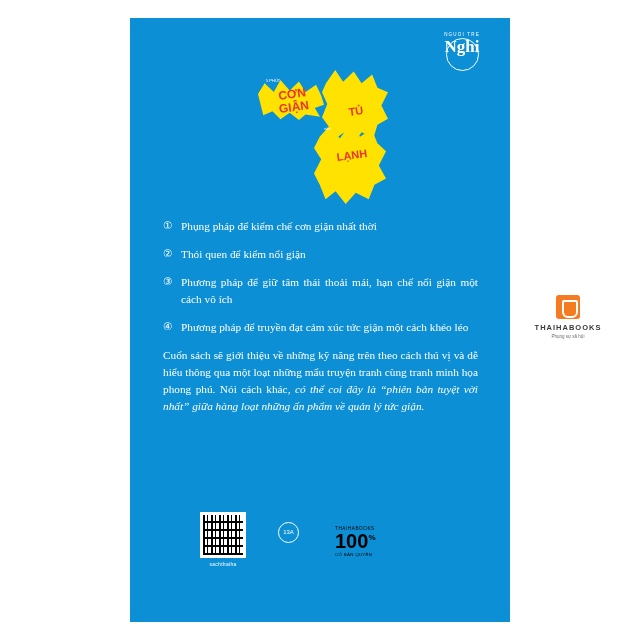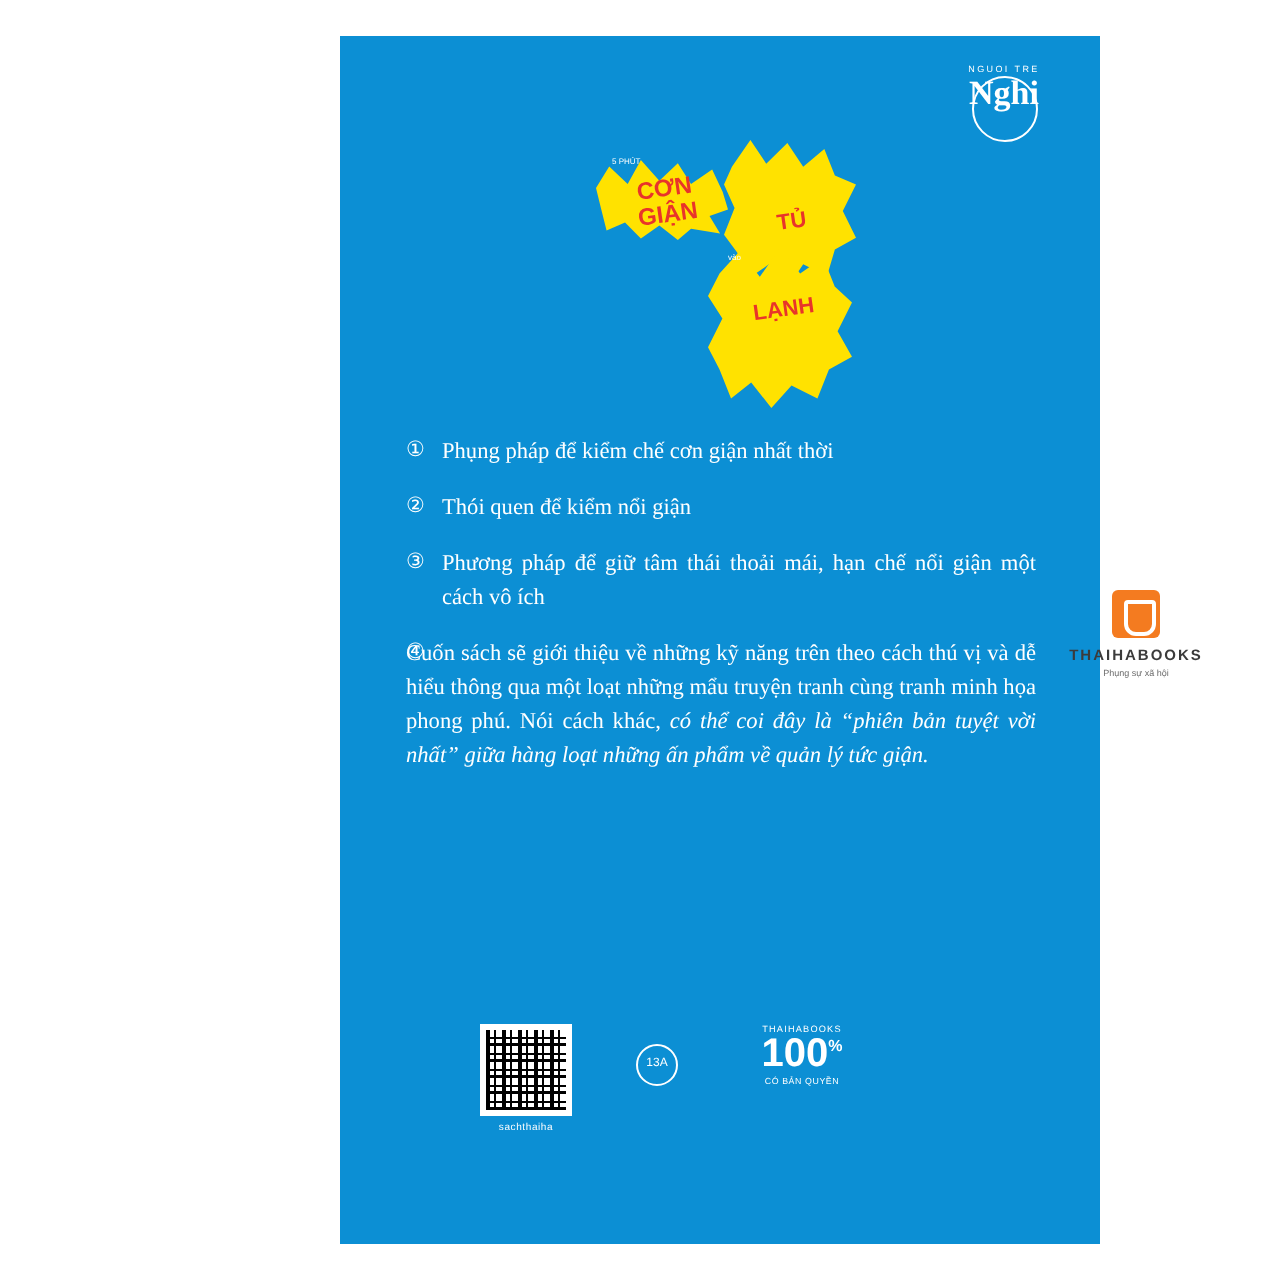--- a/index.html
+++ b/index.html
@@ -8,21 +8,20 @@
     background:#ffffff;
     font-family:"Liberation Serif", serif;
     overflow:hidden;
   }
   .page{
     position:absolute;
     left:130px; top:18px;
     width:380px; height:604px;
     background:#0c8fd4;
     overflow:hidden;
-    margin-left:40px;
   }
   
   .pub-logo{
     position:absolute; right:18px; top:14px;
     width:60px; text-align:center; color:#ffffff;
   }
   .pub-logo .small{
     font-family:"Liberation Sans", sans-serif;
     font-size:4.5px; letter-spacing:1.2px;
     display:block; margin-bottom:1px;
@@ -134,21 +133,21 @@
     font-family:"Liberation Sans", sans-serif;
     font-size:5px;color:#ffffff;margin-top:3px;letter-spacing:.3px;
   }
   .age{
     position:absolute; left:148px; top:10px;
     width:19px;height:19px;border-radius:50%;border:1px solid #ffffff;
     color:#ffffff;font-family:"Liberation Sans", sans-serif;
     font-size:6px;line-height:19px;text-align:center;
   }
   .cert{
-    position:absolute; left:205px; top:0; width:52px; text-align:center;color:#ffffff;
+    position:absolute; left:205px; top:14px; width:52px; color:#000000;
   }
   .cert .brand{
     font-family:"Liberation Sans", sans-serif;font-size:4.6px;letter-spacing:.6px;
   }
   .cert .pct{
     font-family:"Liberation Sans", sans-serif;font-size:20px;font-weight:bold;line-height:1;
   }
   .cert .pct sup{font-size:8px;}
   .cert .txt{
     font-family:"Liberation Sans", sans-serif;font-size:4.4px;letter-spacing:.3px;margin-top:1px;
@@ -204,20 +203,21 @@
       <li>
         <span class="num">②</span>
         <span>Thói quen để kiểm nổi giận</span>
       </li>
       <li>
         <span class="num">③</span>
         <span>Phương pháp để giữ tâm thái thoải mái, hạn chế nổi giận một cách vô ích</span>
       </li>
       <li>
         <span class="num">④</span>
+        <span>Phương pháp để truyền đạt cảm xúc tức giận một cách khéo léo</span>
       </li>
     </ul>
     <p class="closing"><span>Cuốn sách sẽ giới thiệu về những kỹ năng trên theo cách thú vị và dễ hiểu thông qua một loạt những mẩu truyện tranh cùng tranh minh họa phong phú. Nói cách khác, </span><em>có thể coi đây là “phiên bản tuyệt vời nhất” giữa hàng loạt những ấn phẩm về quản lý tức giận.</em></p>
   </div>
 
   <div class="bottom">
     <div class="qr">
       <div class="code"></div>
       <div class="cap">sachthaiha</div>
     </div>

